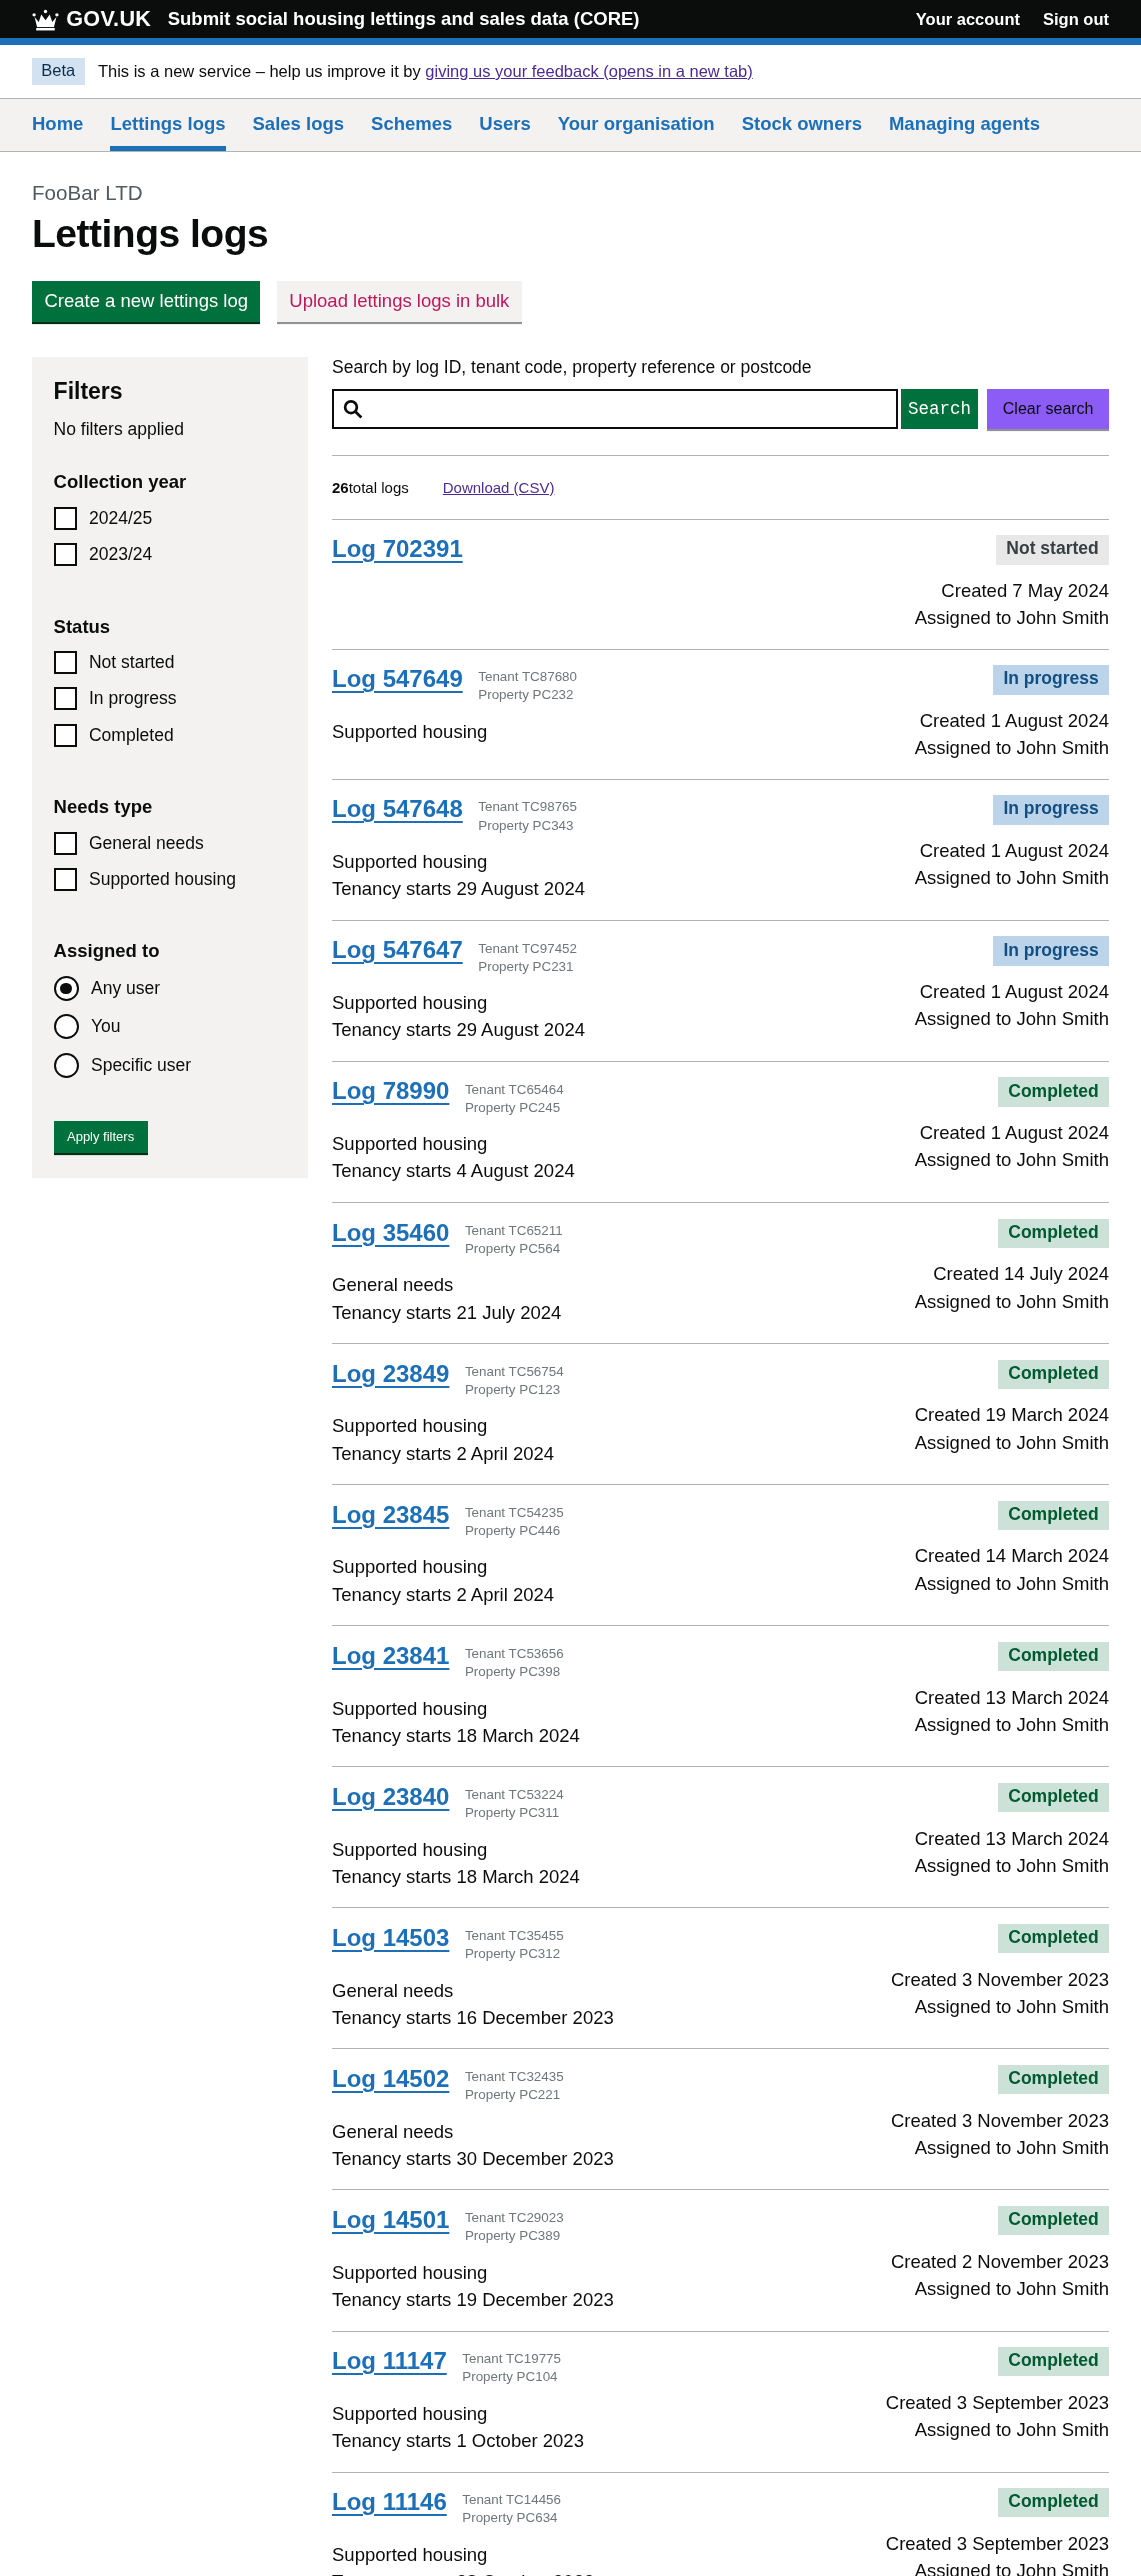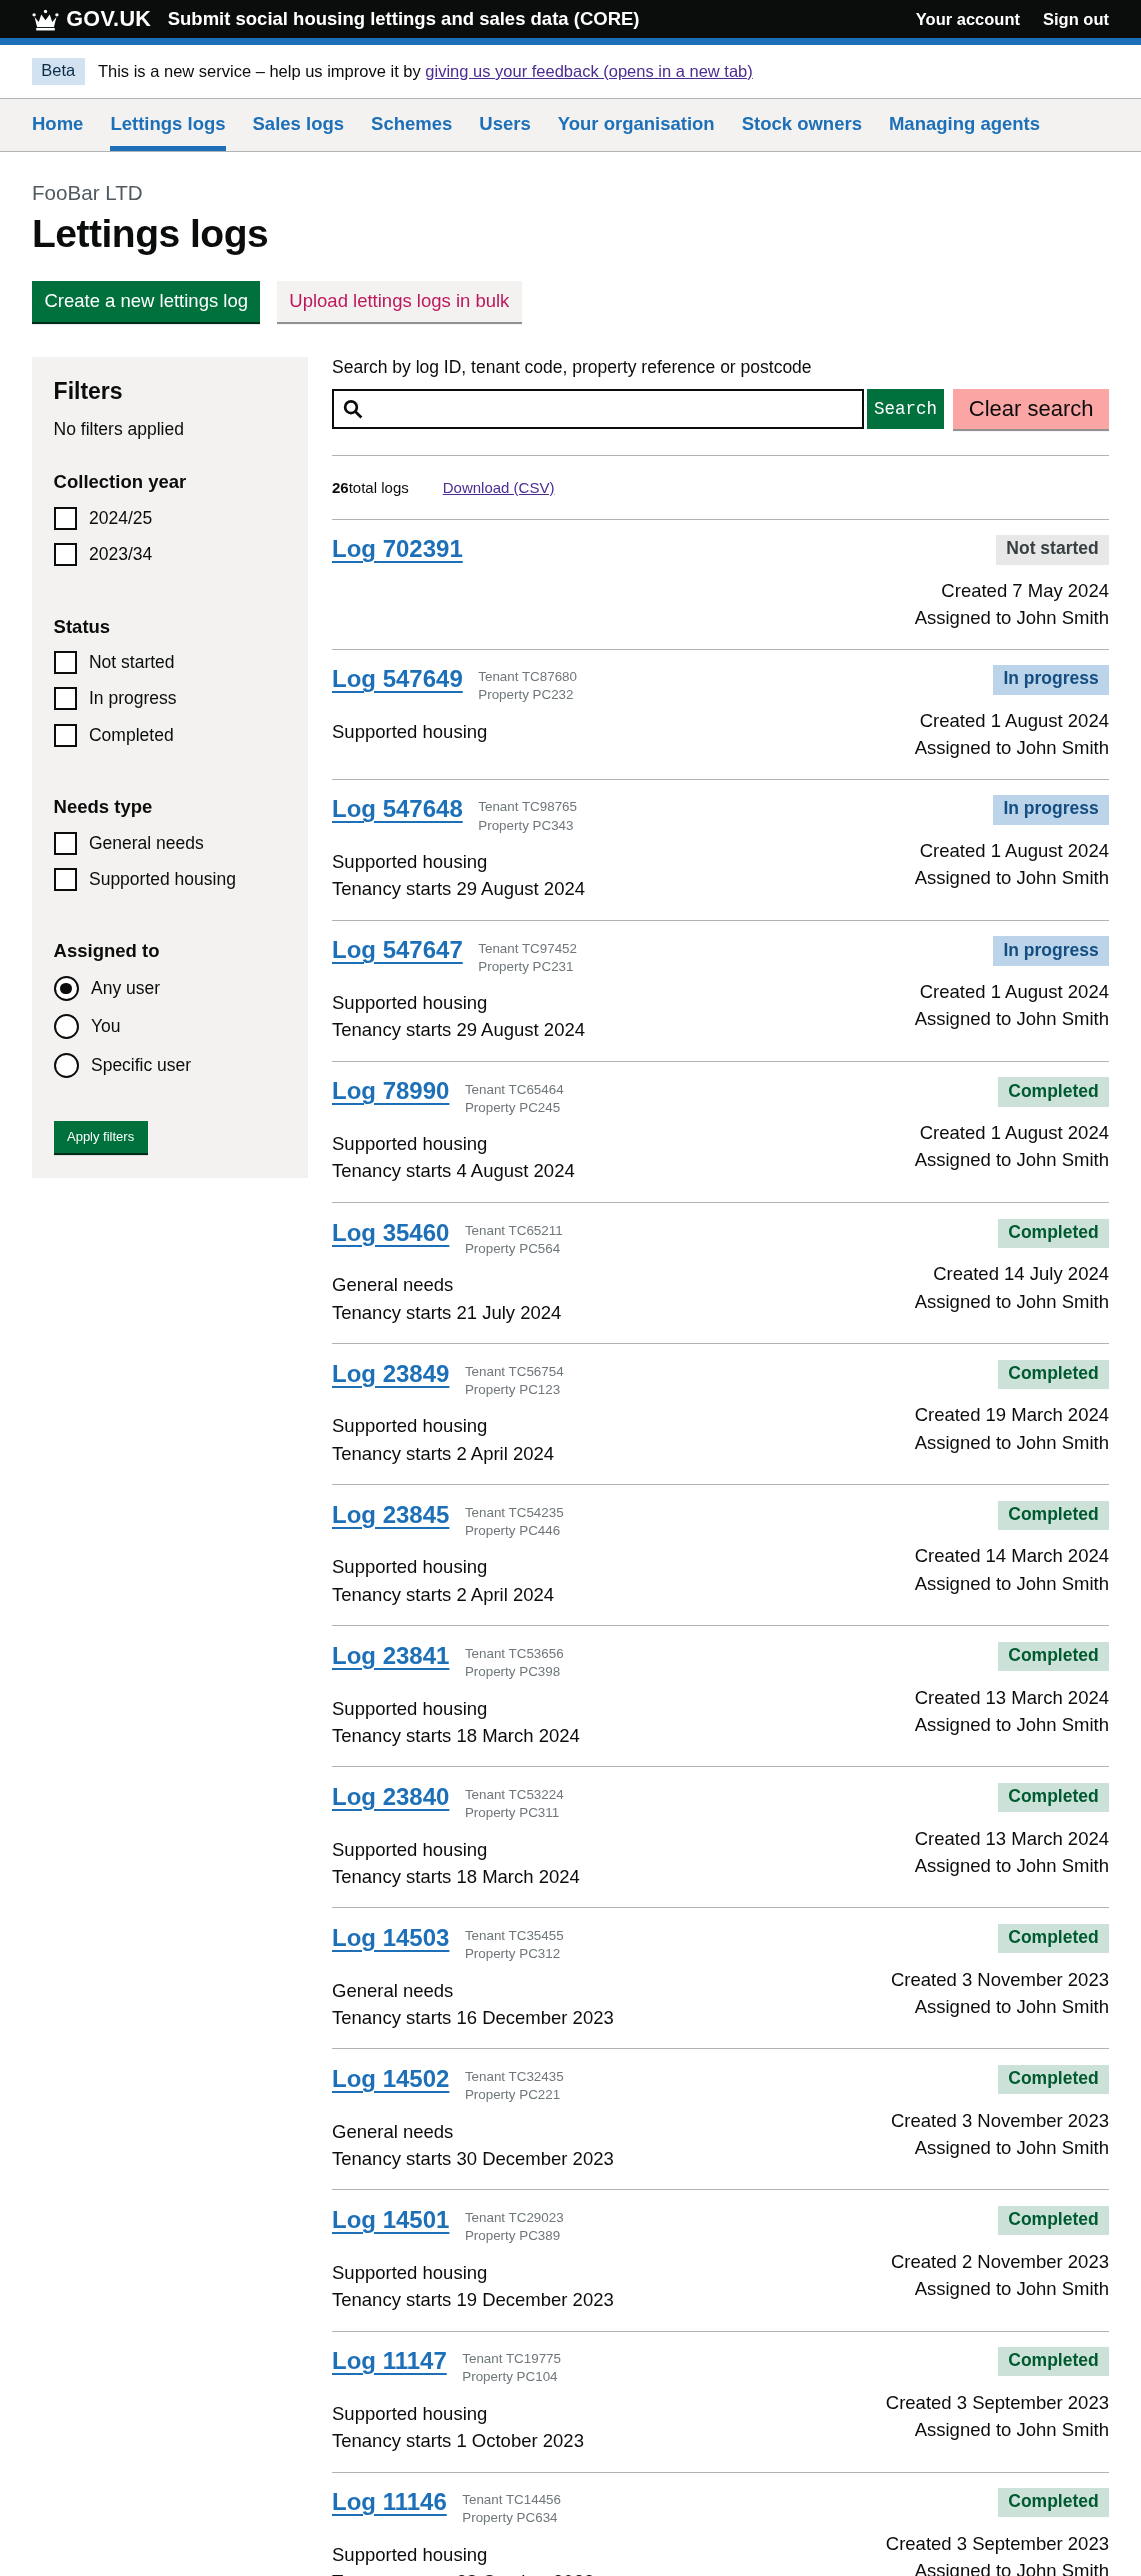--- a/index.html
+++ b/index.html
@@ -61,21 +61,21 @@
   .apply-btn { font-size:13px; padding:8.2px 13.4px 9.3px; }
 
   
   .results-col { flex:1; min-width:0; }
   .search-label { font-size:17.5px; margin-bottom:10.3px; }
   .search-row { display:flex; align-items:stretch; }
   .search-box { position:relative; flex:1; }
   .search-box input { width:100%; height:40px; border:2.1px solid #0b0c0c; font-size:17.5px; font-family:inherit; padding:0 10.3px 0 41px; background:#fff; }
   .search-icon { position:absolute; left:10.3px; top:50%; transform:translateY(-50%); width:21.6px; height:21.6px; }
   .btn-search { width:77px; margin-left:3.1px; background:#00703c; color:#fff; border:none; font-family:Liberation Mono, monospace; font-size:17.5px; cursor:pointer; }
-  .btn-clear { margin-left:9.3px; background:#fca5a5; color:#0b0c0c; border:none; font-family:inherit; font-size:22px; padding:0 15.5px; box-shadow:0 2.1px 0 #929191; cursor:pointer; }
+  .btn-clear { margin-left:9.3px; background:#8b5cf6; color:#0b0c0c; border:none; font-family:inherit; font-size:16px; padding:0 15.5px; box-shadow:0 2.1px 0 #929191; cursor:pointer; }
   .rule { border:none; border-top:1px solid #b1b4b6; margin-top:26px; }
   .results-line { display:flex; align-items:baseline; margin:23px 0; font-size:15px; }
   .results-line strong { font-weight:700; }
   .download-link { margin-left:34px; color:#4c2c92; }
 
   
   .log-card { border-top:1px solid #b1b4b6; padding:15.5px 0 19.6px; display:flex; justify-content:space-between;gap:22px; }
   .log-left { min-width:0; }
   .title-row { display:flex; align-items:flex-start; gap:15.5px; }
   .log-link { font-size:24px; font-weight:700; color:#1d70b8; text-decoration:underline; text-underline-offset:3.6px; }
@@ -175,21 +175,21 @@
       <p class="filters-applied">No filters applied</p>
       <div id="filter-groups">
           <fieldset class="filter-group">
             <div class="filter-legend">Collection year</div>
             <div class="filter-option">
               <span class="cbox"></span>
               <span class="opt-label">2024/25</span>
             </div>
             <div class="filter-option">
               <span class="cbox"></span>
-              <span class="opt-label">2023/34</span>
+              <span class="opt-label">2023/24</span>
             </div>
           </fieldset>
           <fieldset class="filter-group">
             <div class="filter-legend">Status</div>
             <div class="filter-option">
               <span class="cbox"></span>
               <span class="opt-label">Not started</span>
             </div>
             <div class="filter-option">
               <span class="cbox"></span>

